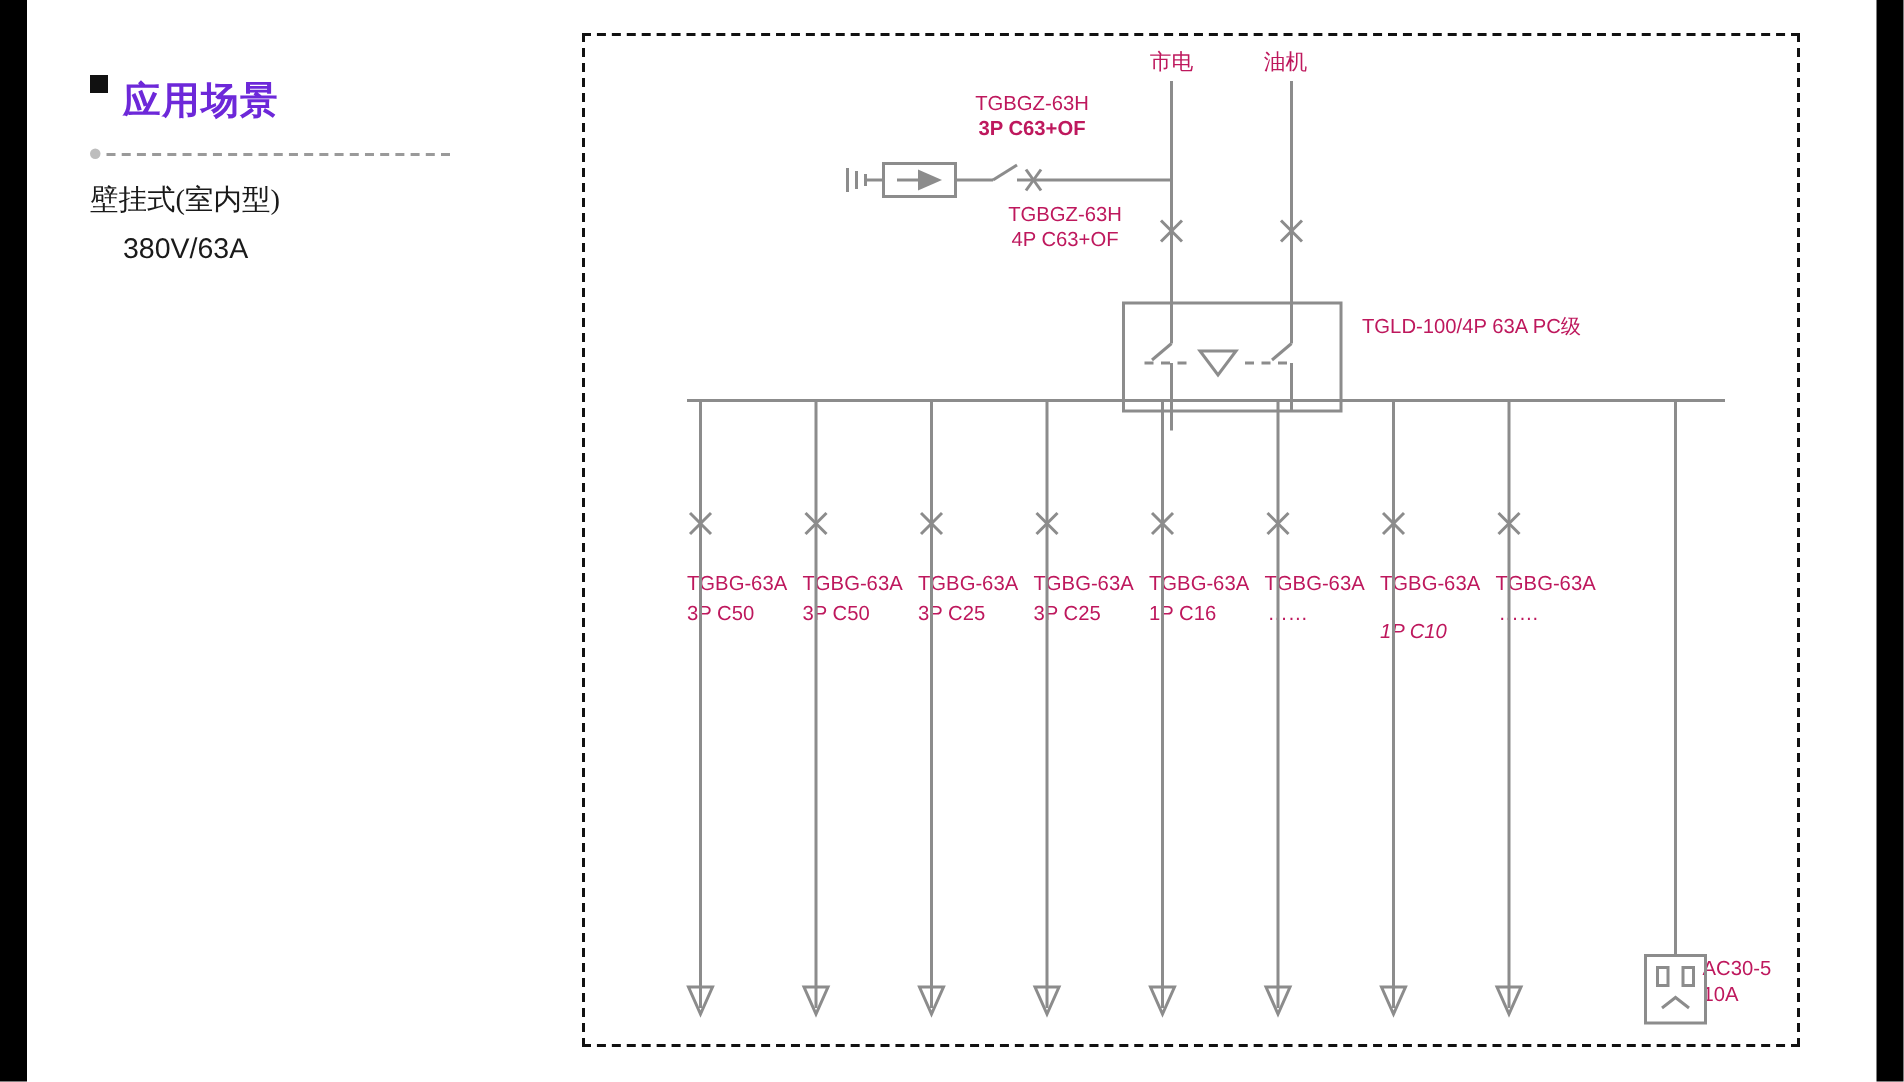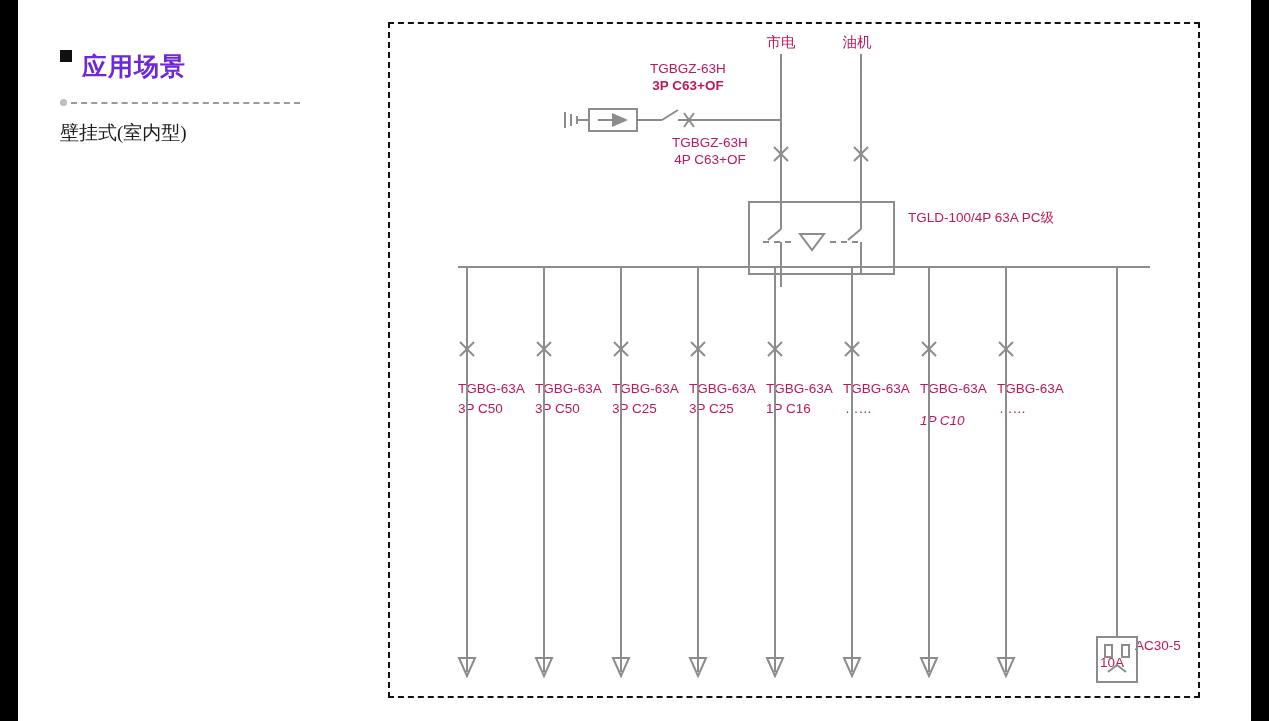--- a/index.html
+++ b/index.html
@@ -123,37 +123,38 @@
   <div id="left-panel">
     <div class="panel-title">
       <span class="bullet-square"></span>
       <span>应用场景</span>
     </div>
     <div class="divider-row">
       <span class="divider-dot"></span>
       <span class="divider-dash"></span>
     </div>
     <div class="panel-line l1">壁挂式(室内型)</div>
+    <div class="panel-line l2">380V/63A</div>
   </div>
 
   <div id="diagram">
 
     <div class="dlabel cn center" style="left:368px; top:10px; width:46px;">市电</div>
     <div class="dlabel cn center" style="left:444px; top:10px; width:46px;">油机</div>
 
     <div class="dlabel center" style="left:228px; top:36px; width:140px;">TGBGZ-63H</div>
     <div class="dlabel center" style="left:228px; top:53px; width:140px;font-weight:bold;">3P C63+OF</div>
 
     <div class="dlabel center" style="left:250px; top:110px; width:140px;">TGBGZ-63H</div>
     <div class="dlabel center" style="left:250px; top:127px; width:140px;">4P C63+OF</div>
 
     <div class="dlabel" style="left:518px; top:185px;">TGLD-100/4P 63A PC级</div>
 
     <div class="dlabel" style="left:745px; top:613px;">AC30-5</div>
-    <div class="dlabel" style="left:710px; top:630px;">10A</div>
+    <div class="dlabel" style="left:745px; top:630px;">10A</div>
 
     <div class="dlabel" style="left:68px; top:356px;">TGBG-63A</div>
     <div class="dlabel" style="left:68px; top:376px;">3P C50</div>
 
     <div class="dlabel" style="left:145px; top:356px;">TGBG-63A</div>
     <div class="dlabel" style="left:145px; top:376px;">3P C50</div>
 
     <div class="dlabel" style="left:222px; top:356px;">TGBG-63A</div>
     <div class="dlabel" style="left:222px; top:376px;">3P C25</div>
 

